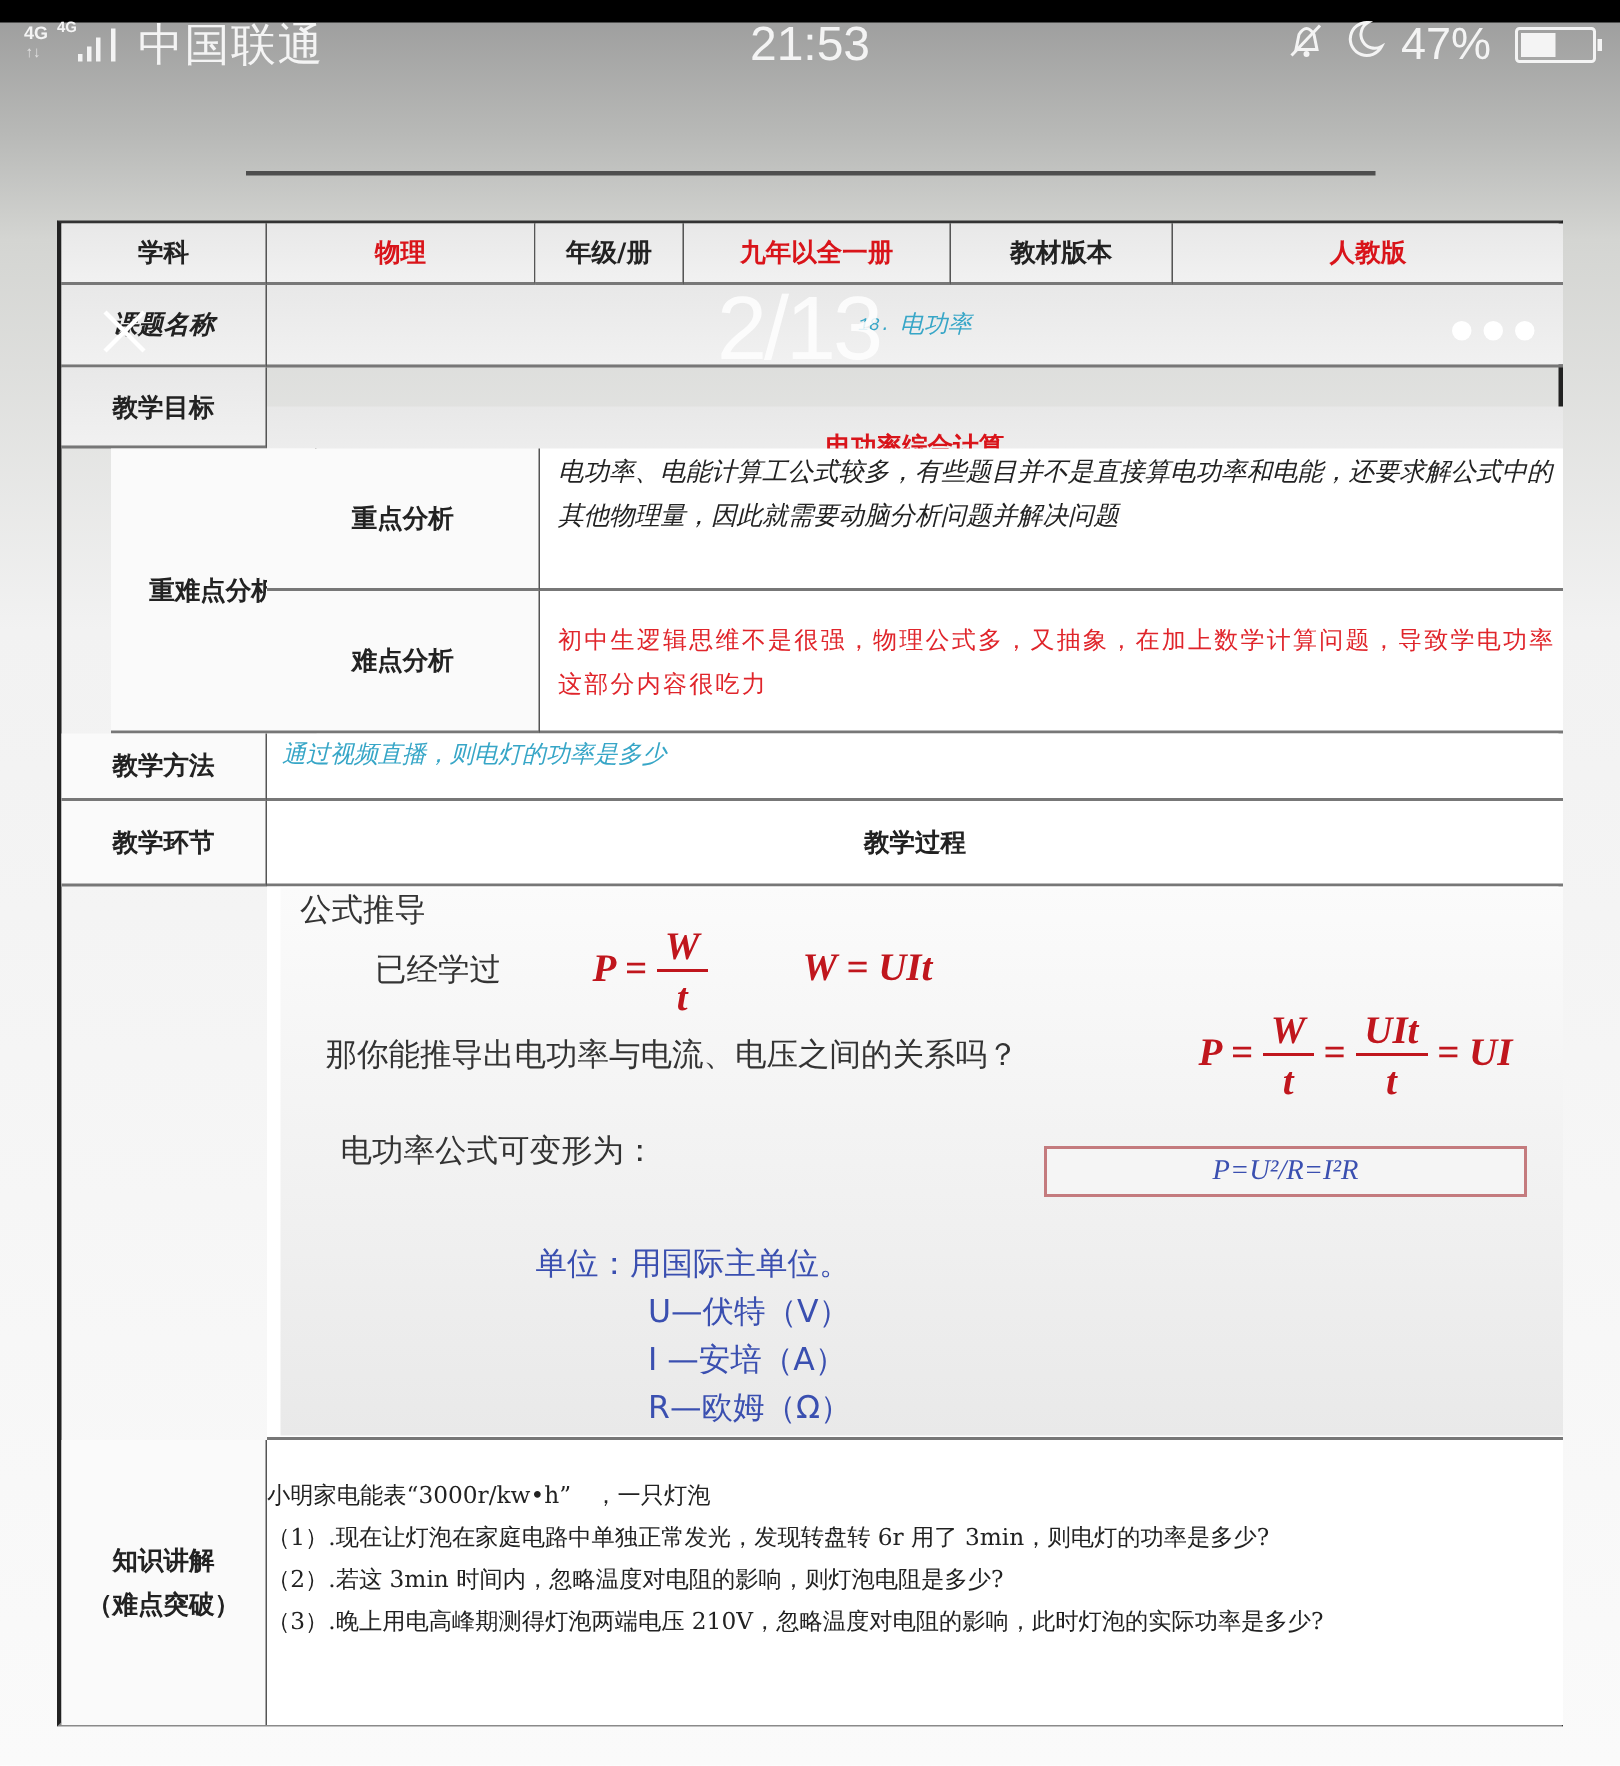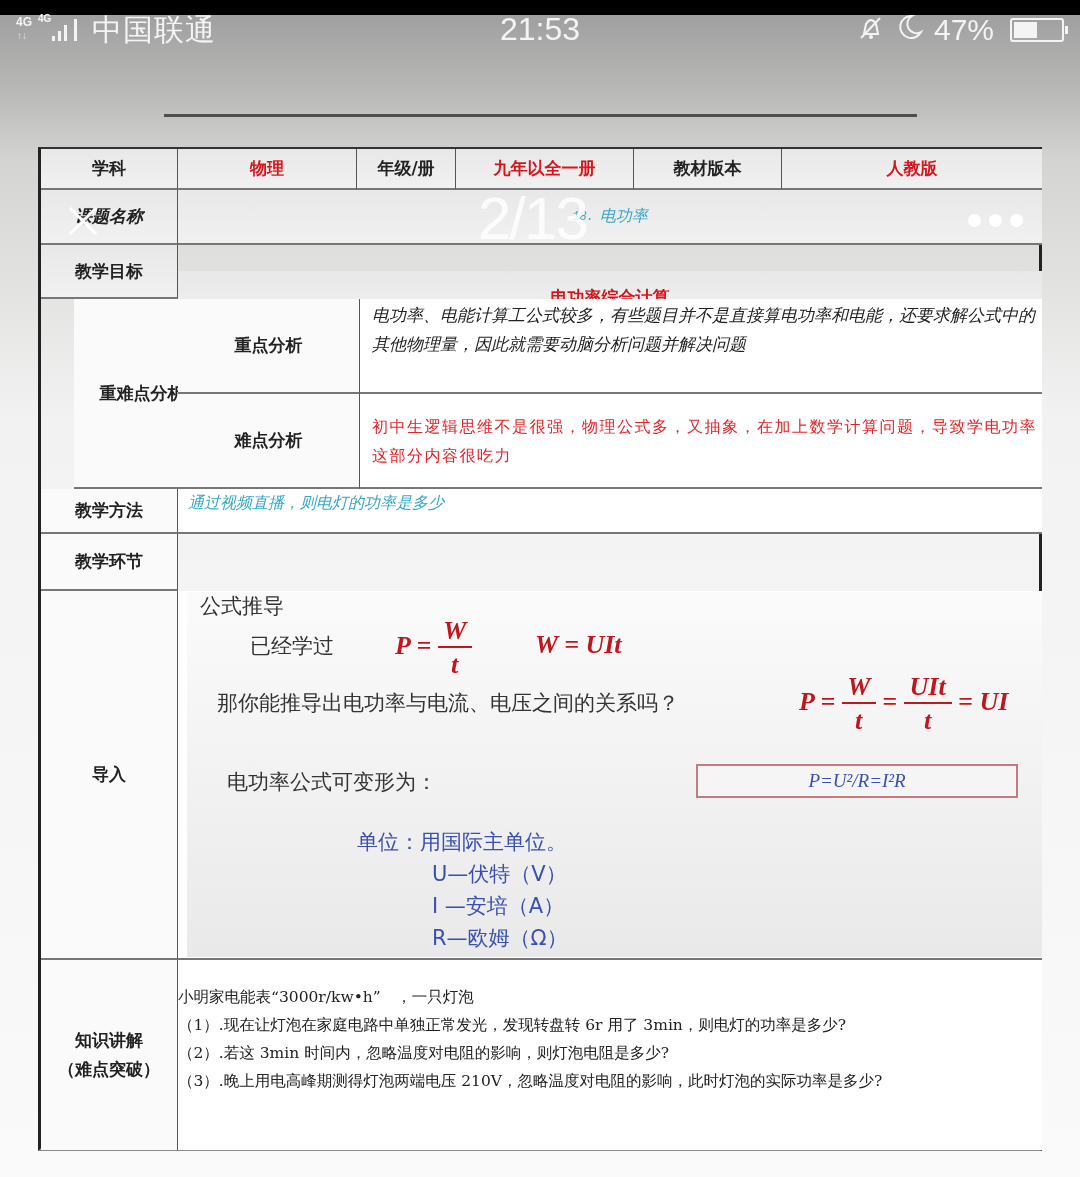--- a/index.html
+++ b/index.html
@@ -132,22 +132,22 @@
   <div class="cell" style="left:319px;top:245px;width:682px;height:95px;border-right:none;background:#fff;">
     <div class="para redtxt" style="left:12px;top:18px;width:665px;text-align:left;">初中生逻辑思维不是很强，物理公式多，又抽象，在加上数学计算问题，导致学电功率这部分内容很吃力</div>
   </div>
 
   <div class="cell lbl" style="left:0;top:340px;width:137px;height:45px;background:#fafafa;">教学方法</div>
   <div class="cell" style="left:137px;top:340px;width:864px;height:45px;border-right:none;justify-content:flex-start;align-items:flex-start;background:#fff;">
     <span class="cyan" style="font-family:'DejaVu Serif',serif;font-size:16px;margin:4px 0 0 10px;">通过视频直播，则电灯的功率是多少</span>
   </div>
 
   <div class="cell lbl" style="left:0;top:385px;width:137px;height:57px;background:#fafafa;">教学环节</div>
-
-  <div class="cell lbl" style="left:0;top:442px;width:137px;height:369px;background:#fafafa;">导入</div>
+  <div class="cell lbl" style="left:137px;top:385px;width:864px;height:57px;border-right:none;background:#fff;">教学过程</div>
+
   <div class="cell" style="left:137px;top:442px;width:864px;height:369px;border-right:none;background:#fff;"></div>
 
   <div class="slide">
     <div class="s-text" style="left:13px;top:0px;">公式推导</div>
     <div class="s-text" style="left:63px;top:40px;">已经学过</div>
     <div class="math" style="left:208px;top:26px;">
       <span>P =</span>
       <span class="frac">
           <span class="num">W</span>
           <span class="bar"></span>
@@ -164,21 +164,21 @@
           <span class="den">t</span>
         </span>
       <span>=</span>
       <span class="frac">
           <span class="num">UIt</span>
           <span class="bar" style="width:48px"></span>
           <span class="den">t</span>
         </span>
       <span>= UI</span>
     </div>
-    <div class="s-text" style="left:40px;top:176px;font-family:Liberation Mono, monospace;">电功率公式可变形为：</div>
+    <div class="s-text" style="left:40px;top:161px;font-family:Liberation Mono, monospace;">电功率公式可变形为：</div>
     <div class="formula-box">P=U²/R=I²R</div>
     <div class="s-text blue" style="left:170px;top:236px;">单位：用国际主单位。</div>
     <div class="s-text blue" style="left:245px;top:268px;">U—伏特（V）</div>
     <div class="s-text blue" style="left:245px;top:300px;">I —安培（A）</div>
     <div class="s-text blue" style="left:245px;top:332px;">R—欧姆（Ω）</div>
   </div>
 
   <div class="cell lbl" style="left:0;top:811px;width:137px;height:190px;flex-direction:column;background:#fafafa;border-bottom:none;">
     <span>知识讲解</span>
     <span style="margin-top:6px;">（难点突破）</span>

